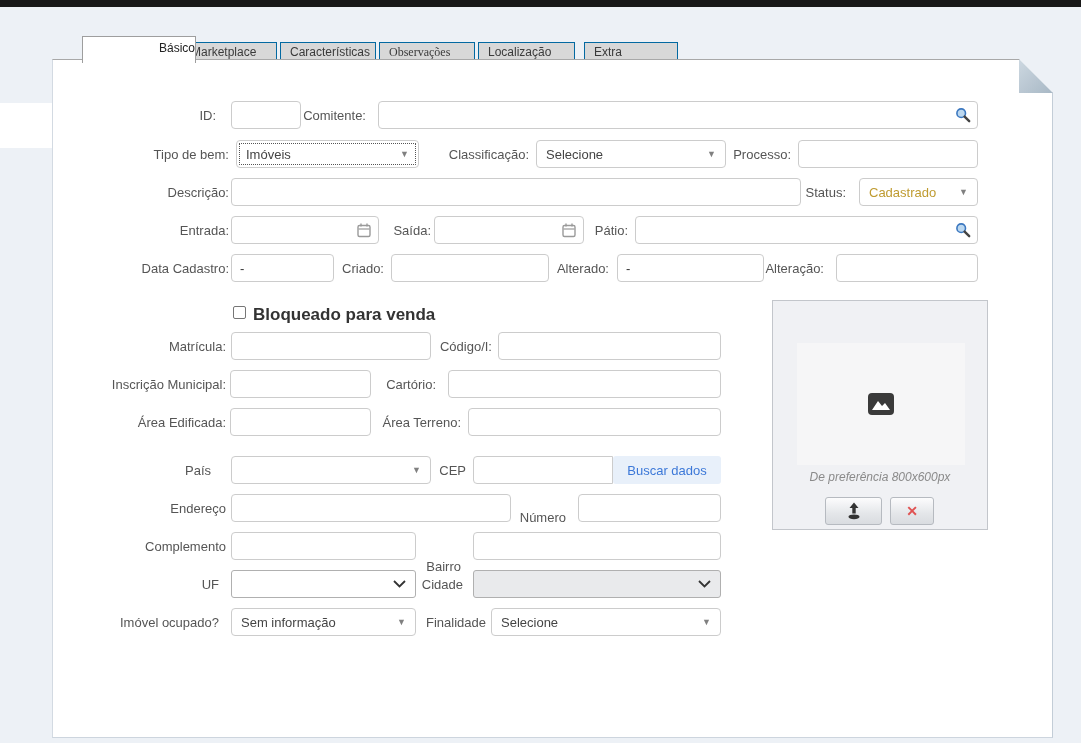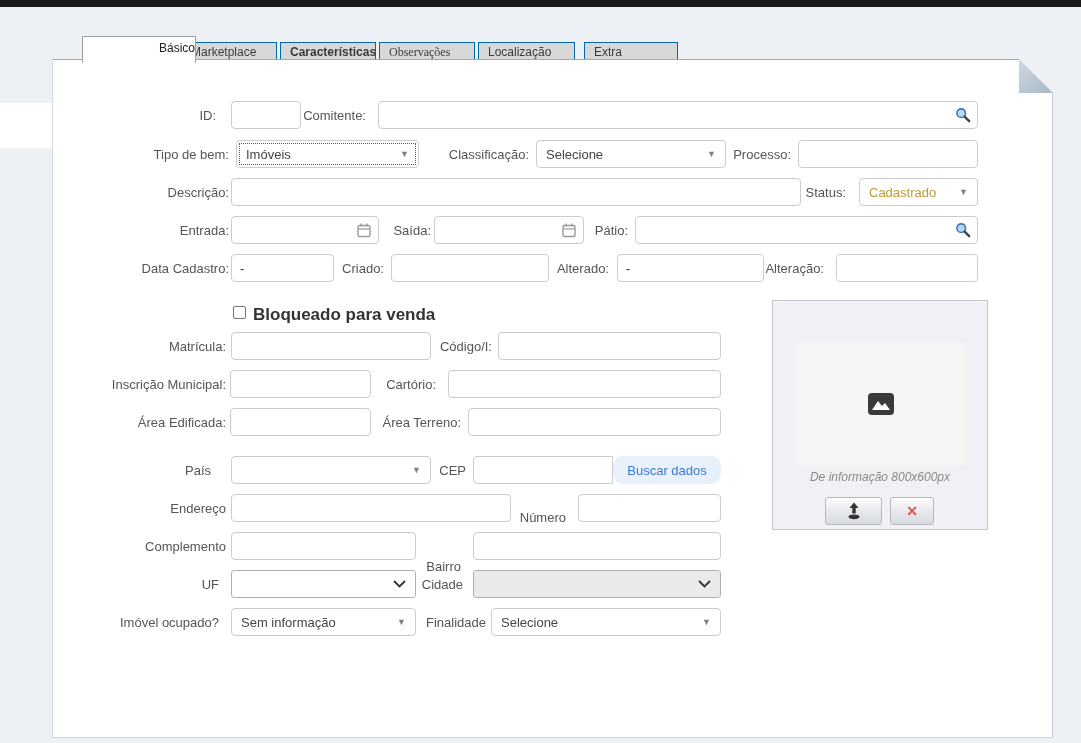--- a/index.html
+++ b/index.html
@@ -41,21 +41,21 @@
          display:flex; align-items:center; justify-content:space-between; padding:0 9px; font-size:13px; color:#444; cursor:pointer; }
   .sel .arr { color:#808080; font-size:9px; margin-left:6px; }
   .sel.focus { outline:1px dotted #555; outline-offset:-4px; }
   .nsel { position:absolute; height:28px; border:1px solid #b0b0b0; border-radius:3px; background:#fff;
           display:flex; align-items:center; justify-content:flex-end; padding:0 9px; cursor:pointer; }
   .nsel.disabled { background:#e9eaec; }
 
   .chk { position:absolute; width:13px; height:13px; border:1px solid #767676; background:#fff; border-radius:2px; cursor:pointer; }
   .chk-lbl { position:absolute; font-size:17px; font-weight:bold; color:#333; cursor:default; }
 
-  .btn-buscar { position:absolute; height:28px; background:#e8f0fa; border:none; border-radius:10px;
+  .btn-buscar { position:absolute; height:28px; background:#e8f0fa; border:none; border-radius:3px;
                 font-family:"Liberation Sans",sans-serif; font-size:13px; color:#3c78d8; cursor:pointer; }
 
   
   .photo { position:absolute; left:719px; top:240px; width:216px; height:230px; background:#f0f1f4; border:1px solid #c3c6cb; }
   .photo-head { height:31px; background:#e8e9eb; border-bottom:1px solid #cfd1d5; font-size:13px; color:#333;
                 display:flex; align-items:center; padding-left:10px; }
   .photo-area { position:absolute; left:24px; top:42px; width:168px; height:122px; background:#f6f6f7;
                 display:flex; align-items:center; justify-content:center; }
   .photo-hint { position:absolute; left:0; top:169px; width:100%; text-align:center; font-size:12px; font-style:italic; color:#8a8a8a; }
   .photo-btn { position:absolute; top:196px; width:57px; height:28px; border:1px solid #b6bac0; border-radius:3px;
@@ -66,21 +66,21 @@
 </head>
 <body>
 
 <div class="screen">
   <div class="topbar"></div>
 
   <div class="left-white"></div>
 
   <div class="tab active" style="left:82px;width:114px;text-align:right;">Básico</div>
   <div class="tab inactive" style="left:181px;width:96px;">Marketplace</div>
-  <div class="tab inactive" style="left:280px;width:96px;font-weight:bold;">Características</div>
+  <div class="tab inactive" style="left:280px;width:96px;">Características</div>
   <div class="tab inactive" style="left:379px;width:96px;font-family:Liberation Serif, serif;">Observações</div>
   <div class="tab inactive" style="left:478px;width:97px;">Localização</div>
   <div class="tab inactive" style="left:584px;width:94px;">Extra</div>
 
   <div class="panel">
     <div class="fold-notch"></div>
     <div class="fold-shadow"></div>
 
     <div class="lbl" style="left:0;width:163px;top:48px">ID:</div>
     <input class="inp" style="left: 178px; top: 41px; width: 70px;" value="">
@@ -215,21 +215,21 @@
       <span class="arr">▼</span>
     </div>
 
     <div class="photo">
       <div class="photo-area">
         <svg width="28" height="24" viewBox="0 0 28 24">
           <rect x="1" y="1" width="26" height="22" rx="4" fill="#3a3a3a"></rect>
           <polygon points="5,18 11,9 15,14 18,11 23,18" fill="#ffffff"></polygon>
         </svg>
       </div>
-      <div class="photo-hint">De informação 800x600px</div>
+      <div class="photo-hint">De preferência 800x600px</div>
       <button class="photo-btn" style="left:52px">
         <svg width="20" height="18" viewBox="0 0 20 18">
           <polygon points="10,0.5 14.5,6 11.7,6 11.7,11.5 8.3,11.5 8.3,6 5.5,6" fill="#333"></polygon>
           <ellipse cx="10" cy="14.8" rx="5.5" ry="2.4" fill="#333"></ellipse>
         </svg>
       </button>
       <button class="photo-btn" style="left:117px;width:44px">
         <span class="x-glyph">✕</span>
       </button>
     </div>

